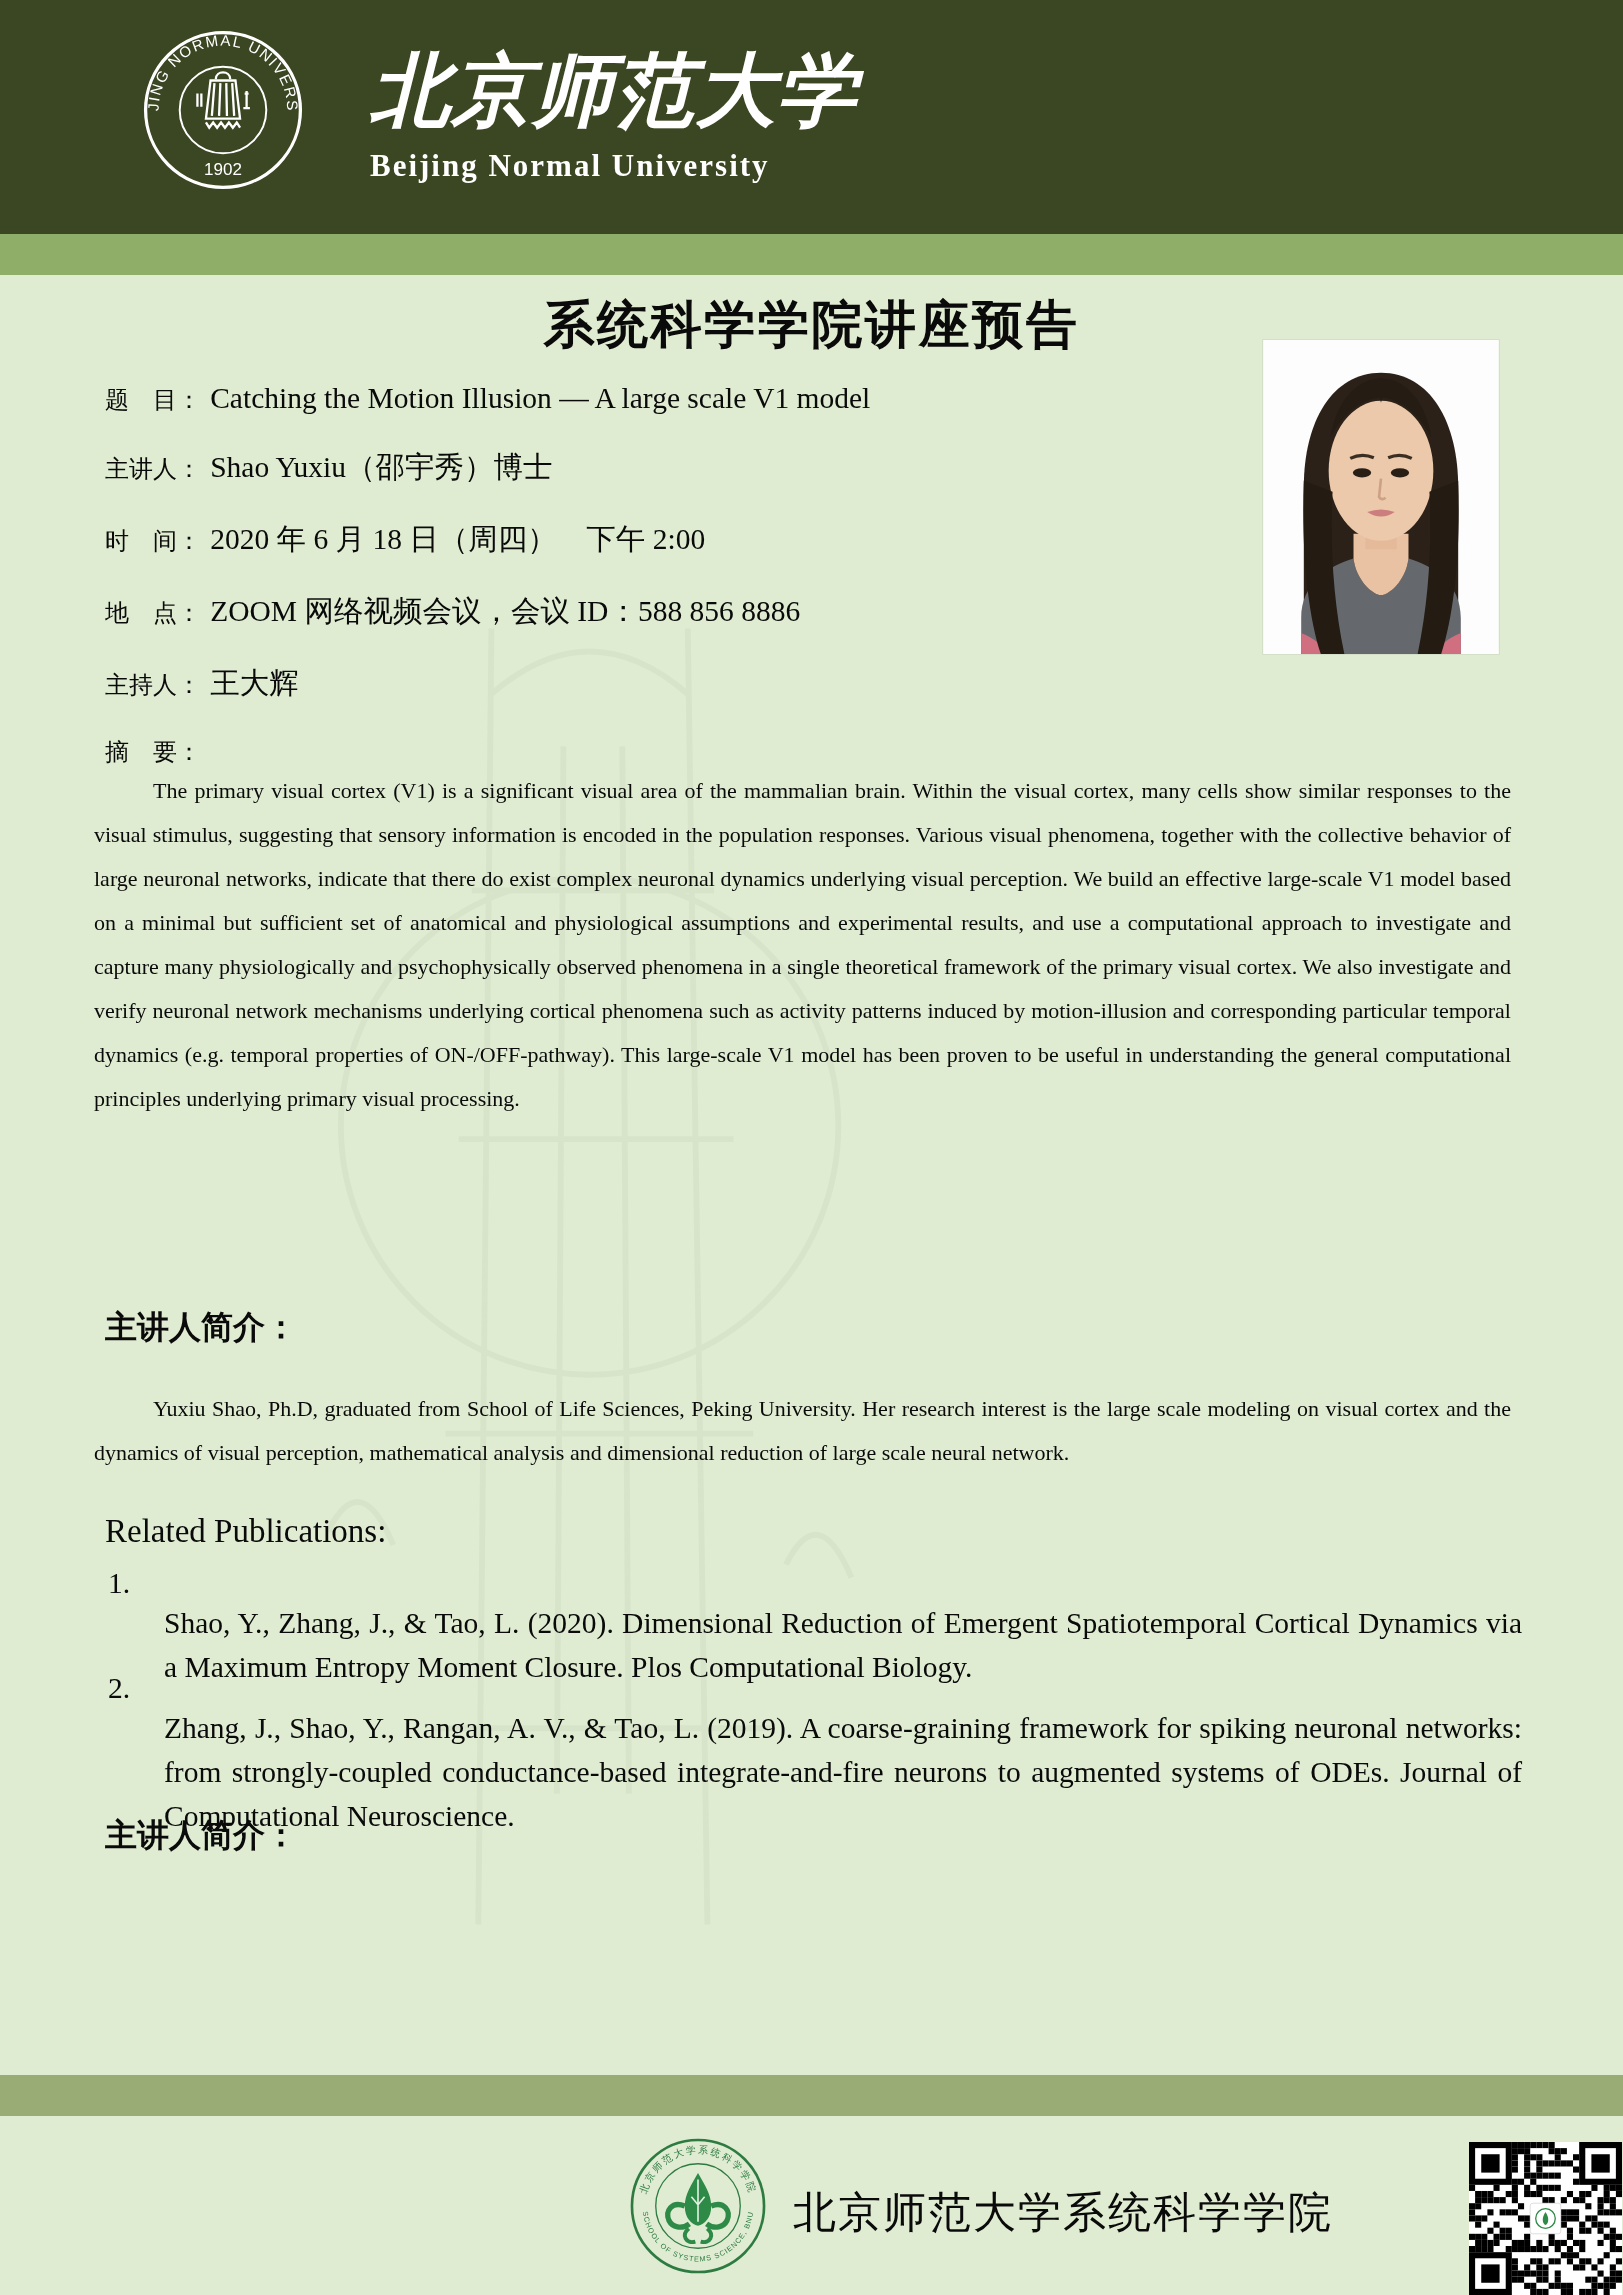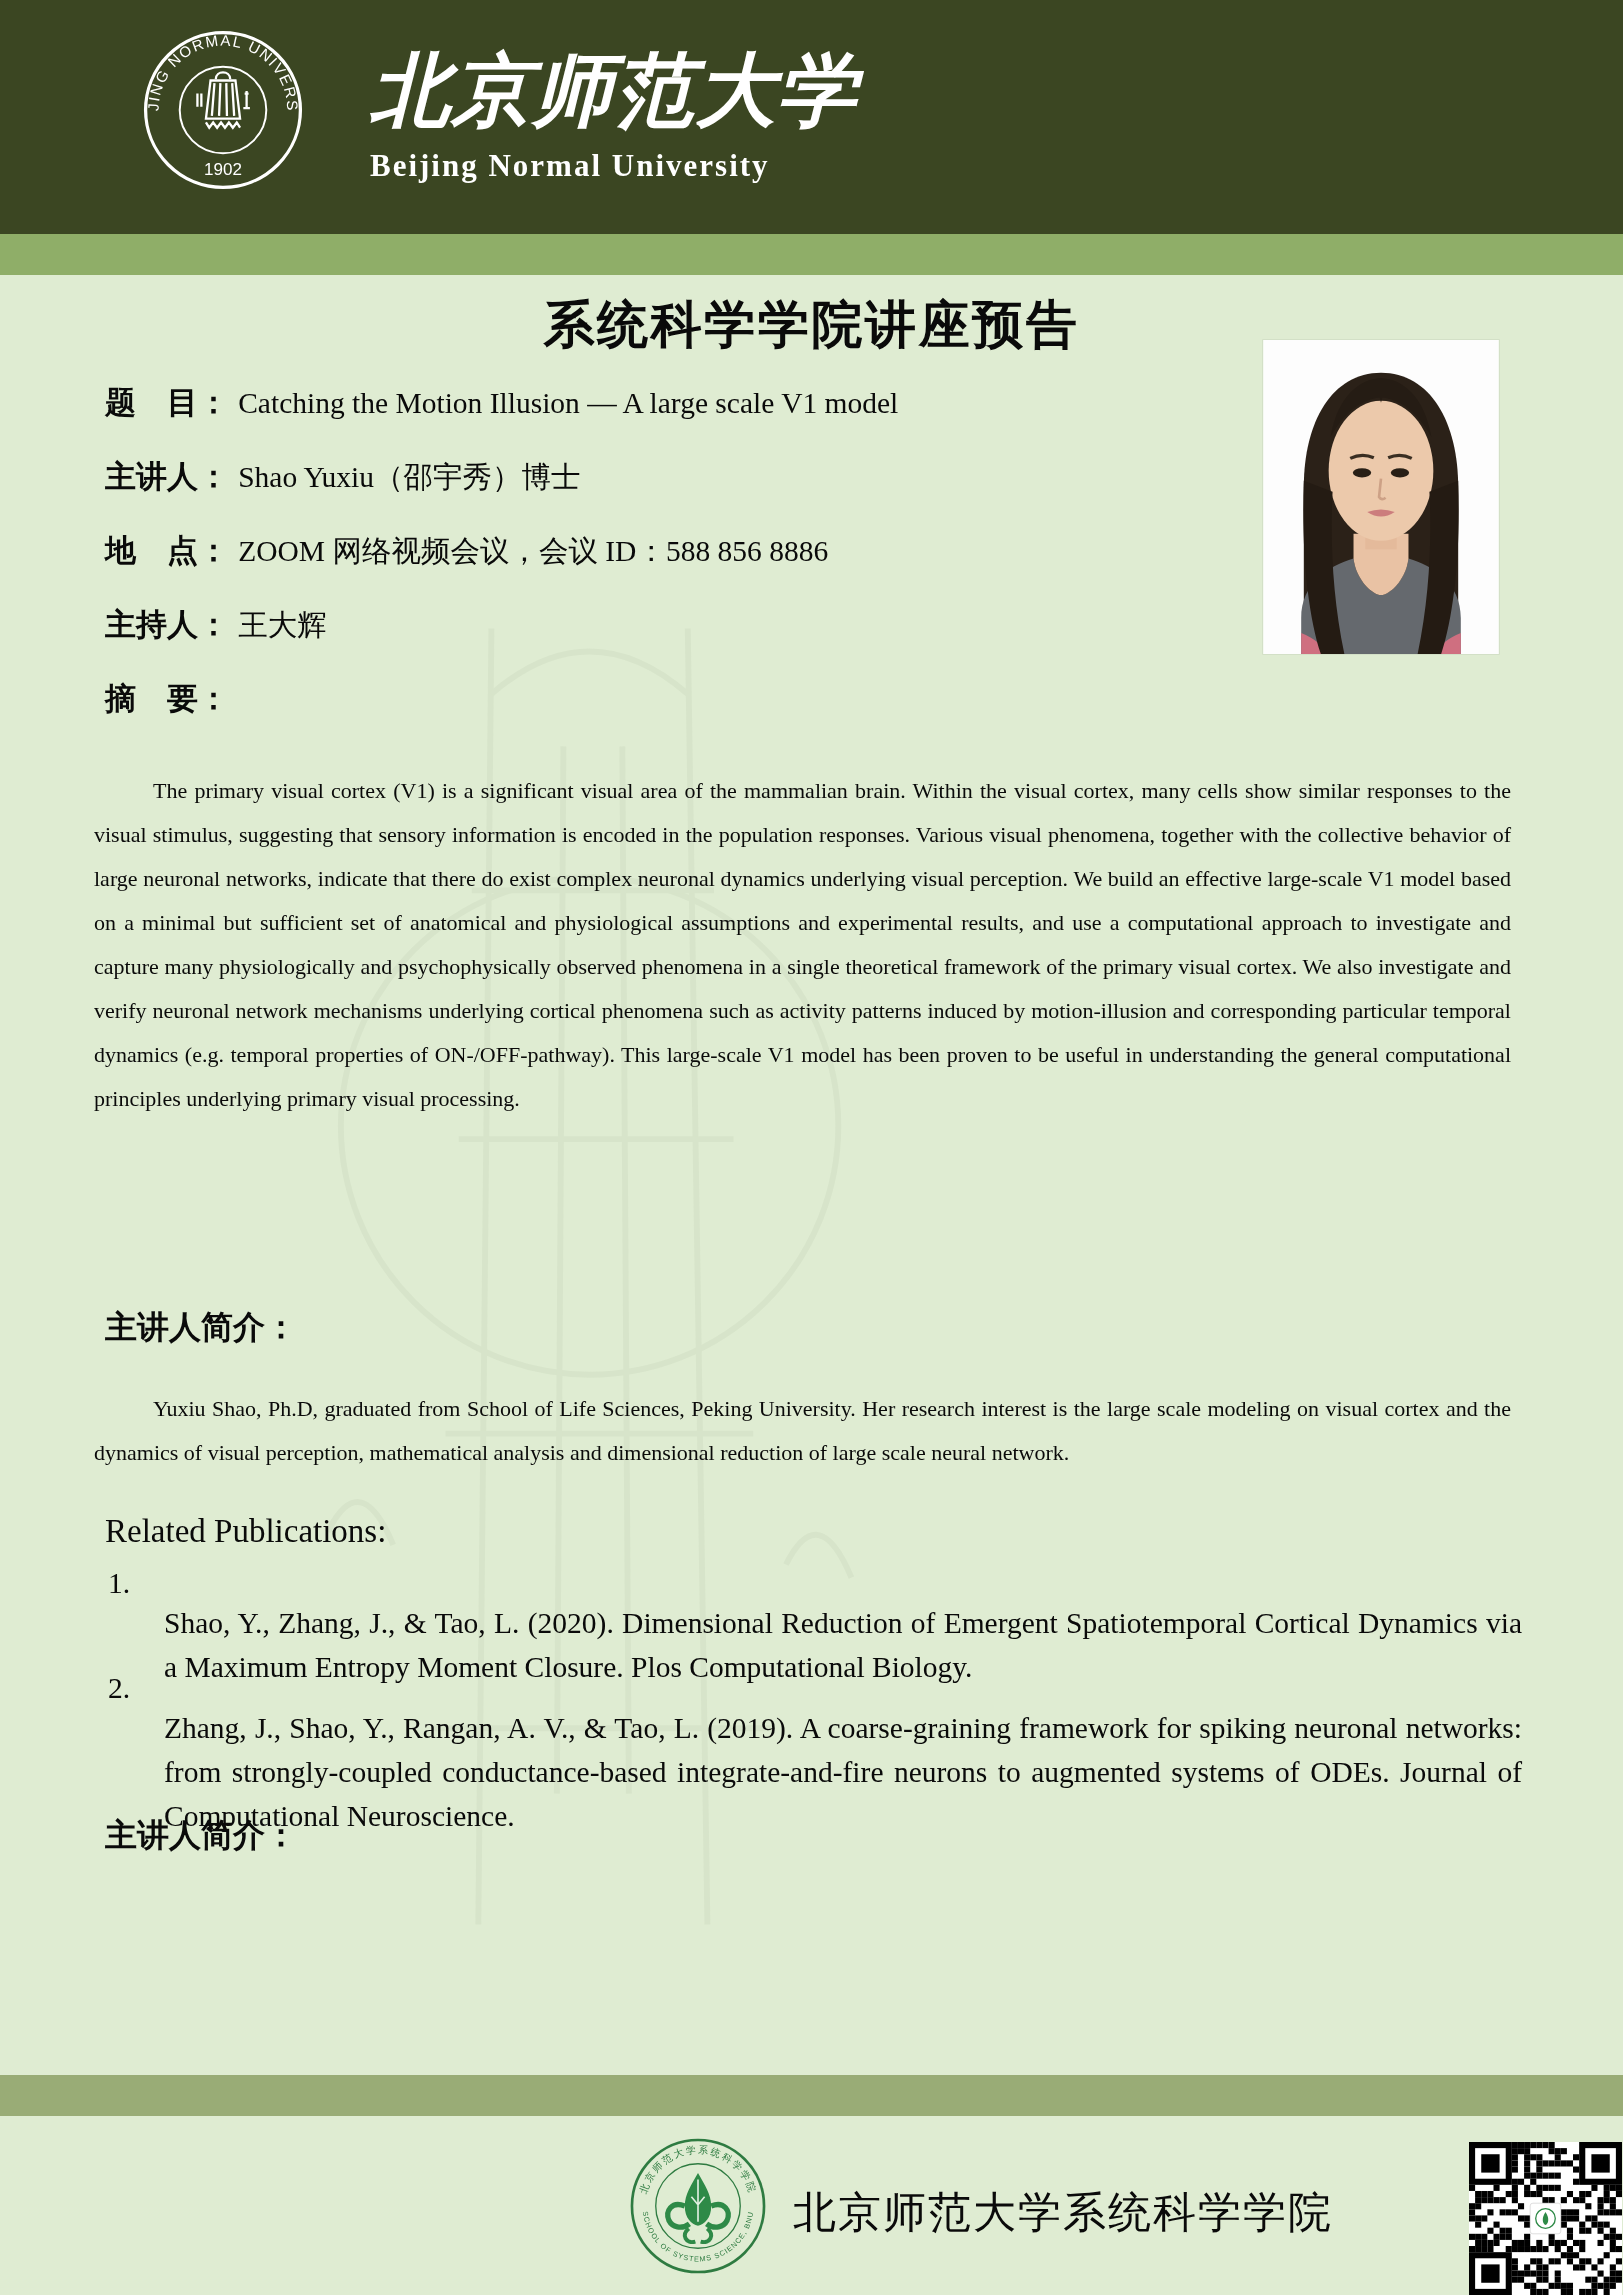--- a/index.html
+++ b/index.html
@@ -25,21 +25,21 @@
   
   .watermark{position:absolute;left:164px;top:550px;width:753px;height:1440px;opacity:0.055;pointer-events:none;}
   
   .page-title{
     position:absolute;top:291px;left:0;width:100%;text-align:center;
     font-size:51px;font-weight:700;letter-spacing:2.6px;
   }
   .info{position:absolute;left:105px;top:382px;width:1145px;}
   .info-row{display:flex;align-items:baseline;margin-bottom:32px;}
   .info-label{
-    font-size:31px;font-weight:700;white-space:nowrap;
+    font-size:24px;font-weight:400;white-space:nowrap;
     font-family:"Liberation Sans","DejaVu Sans",sans-serif;
   }
   .info-value{font-size:29.5px;margin-left:9.2px;white-space:pre-wrap;}
   
   .photo{
     position:absolute;left:1263px;top:340px;width:236px;height:314px;
     box-shadow:0 0 0 0.7px rgba(0,0,0,0.08);
   }
   
   .para{
@@ -119,20 +119,24 @@
   <div class="page-title">系统科学学院讲座预告</div>
 
   <div class="info">
     <div class="info-row">
       <span class="info-label">题　目：</span>
       <span class="info-value">Catching the Motion Illusion — A large scale V1 model</span>
     </div>
     <div class="info-row">
       <span class="info-label">主讲人：</span>
       <span class="info-value">Shao Yuxiu（邵宇秀）博士</span>
+    </div>
+    <div class="info-row">
+      <span class="info-label">时　间：</span>
+      <span class="info-value">2020 年 6 月 18 日（周四）　下午 2:00</span>
     </div>
     <div class="info-row">
       <span class="info-label">地　点：</span>
       <span class="info-value">ZOOM 网络视频会议，会议 ID：588 856 8886</span>
     </div>
     <div class="info-row">
       <span class="info-label">主持人：</span>
       <span class="info-value">王大辉</span>
     </div>
     <div class="info-row">

